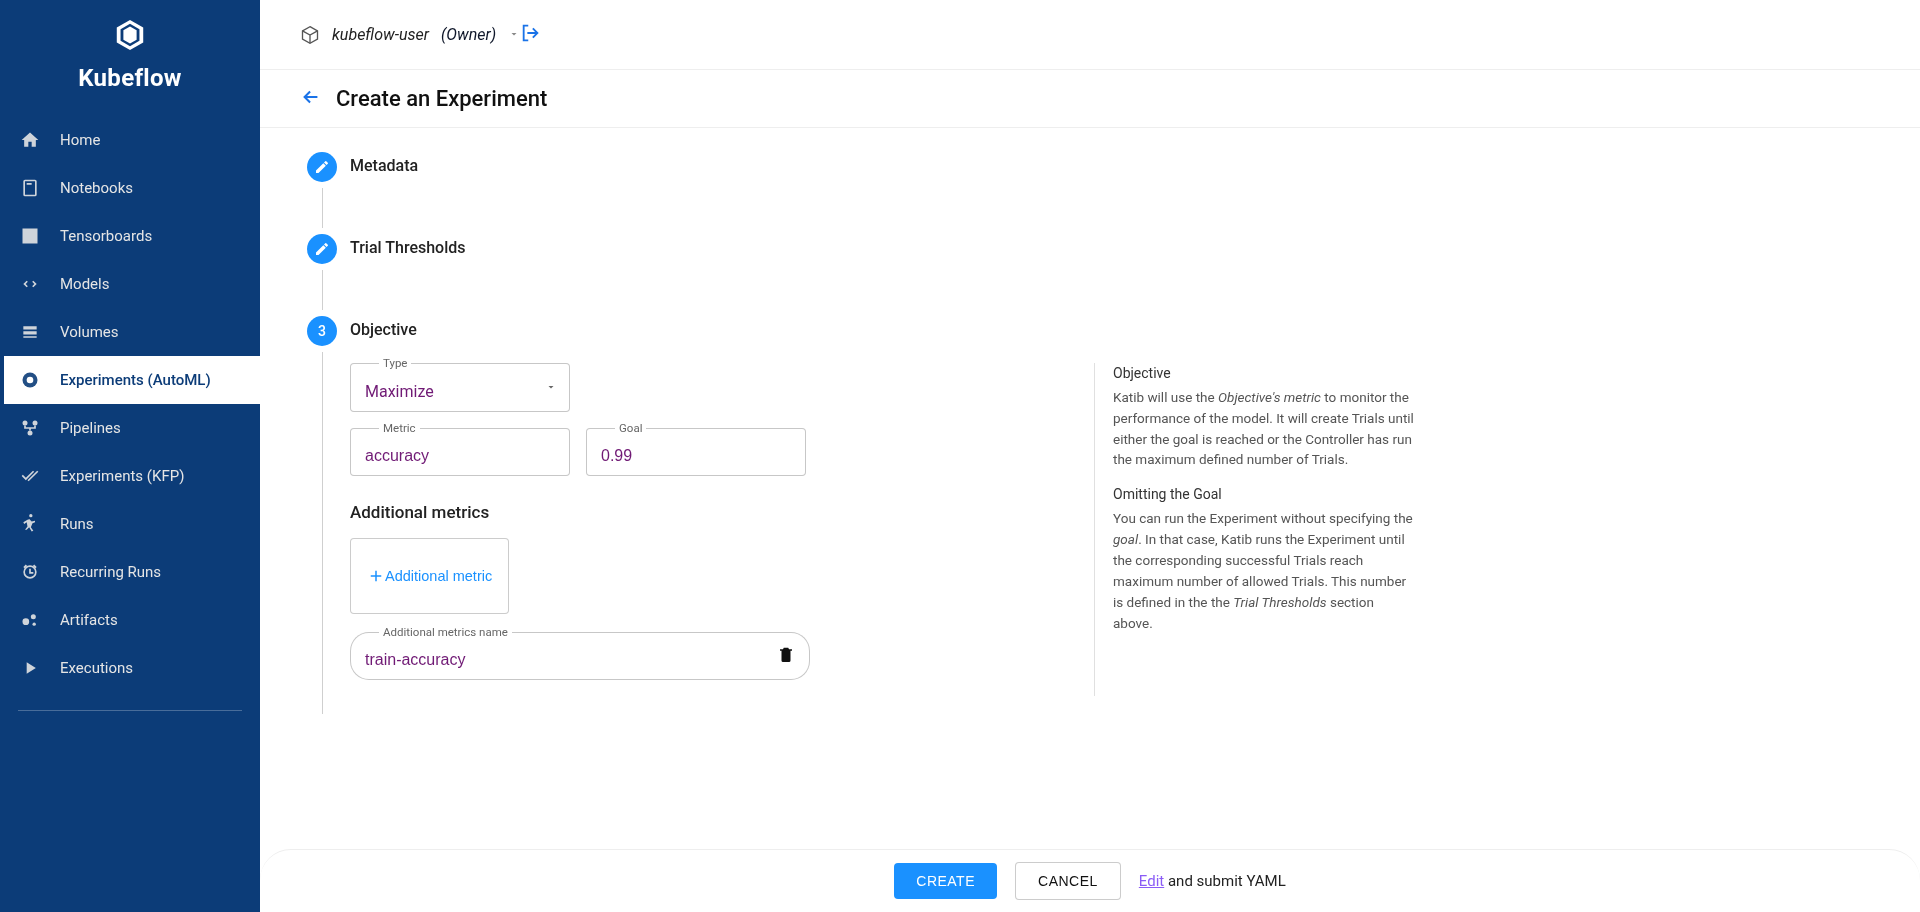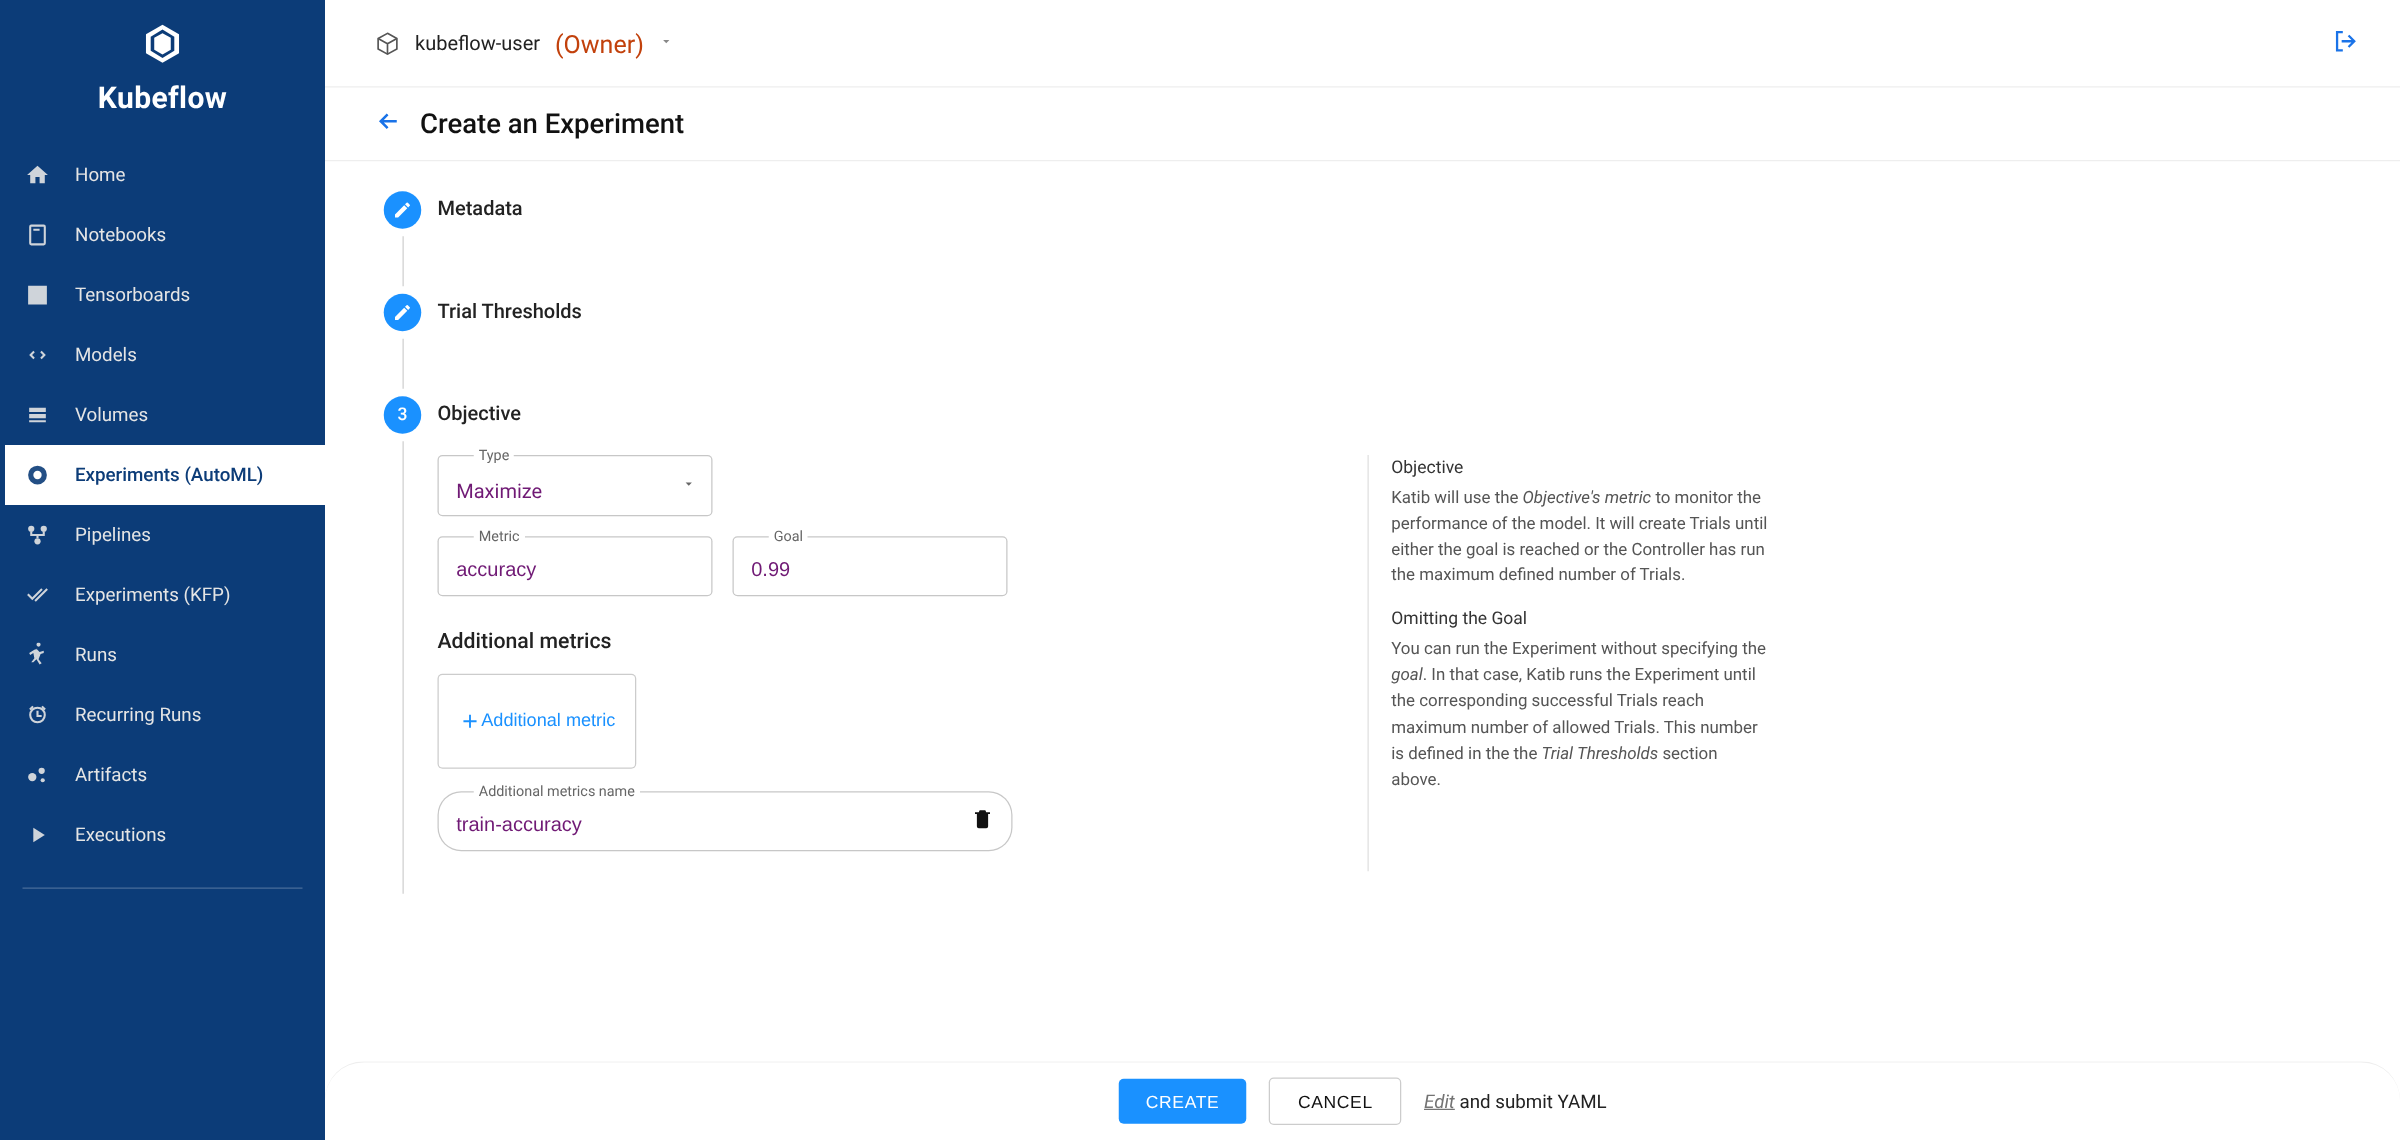--- a/index.html
+++ b/index.html
@@ -39,28 +39,29 @@
   }
   .nav-item .nav-icon { width: 20px; height: 20px; display: inline-flex; align-items:center; justify-content:center; color: inherit; opacity: 0.9; }
   .nav-item.active .nav-icon { color: #0c3c78; }
   .nav-divider { margin: 18px 18px 0 18px; border-top: 1px solid rgba(255,255,255,0.25); }
 
   
   .main { flex: 1; display: flex; flex-direction: column; min-width: 0; }
 
   .topbar {
     height: 70px;
-    display: flex; align-items: center; justify-content: space-between;
+    display: flex; align-items: center; 
     padding: 0 32px 0 40px;
     border-bottom: 1px solid #eee;
+    font-style: italic;
   }
   .namespace { display: flex; align-items: center; gap: 12px; color: #555; }
   .namespace .ns-icon { width: 20px; height: 20px; color: #555; }
   .namespace-name { color: #222; font-size: 16px; }
-  .namespace-role { color: #c2410c; font-size: 20px; }
+  .namespace-role { color: #0f172a; font-size: 16px; }
   .namespace .chevron { color: #888; }
   .logout-icon { color: #1a73e8; width: 22px; height: 22px; }
 
   .page-header {
     display: flex; align-items: center; gap: 14px;
     padding: 16px 40px;
     border-bottom: 1px solid #eee;
   }
   .page-header .back-icon { color: #1a73e8; width: 22px; height: 22px; }
   .page-title { font-size: 22px; font-weight: 500; color: #111; }
@@ -132,21 +133,21 @@
     padding: 12px 0;
     display: flex; align-items: center; justify-content: center; gap: 18px; border-radius: 31px;
   }
   .btn {
     border-radius: 4px; padding: 10px 22px; font-size: 14px; font-weight: 500;
     letter-spacing: 0.5px; cursor: pointer; border: none;
   }
   .btn.primary { background: #1a91ff; color: #fff; }
   .btn.stroked { background: #fff; color: #111; border: 1px solid rgba(0,0,0,0.2); }
   .yaml-note { font-size: 15px; color: #222; }
-  .yaml-note a { color: #737373; text-decoration: underline; font-style: italic; }
+  .yaml-note a { color: #8b5cf6; text-decoration: underline; }
 </style>
 </head>
 <body>
 
 <nav class="sidebar">
   <div class="brand">
     <span class="brand-logo">
       <svg viewBox="0 0 36 36">
           <g fill="#fff">
             <polygon points="18,2 32,10 32,26 18,34 4,26 4,10"></polygon>

